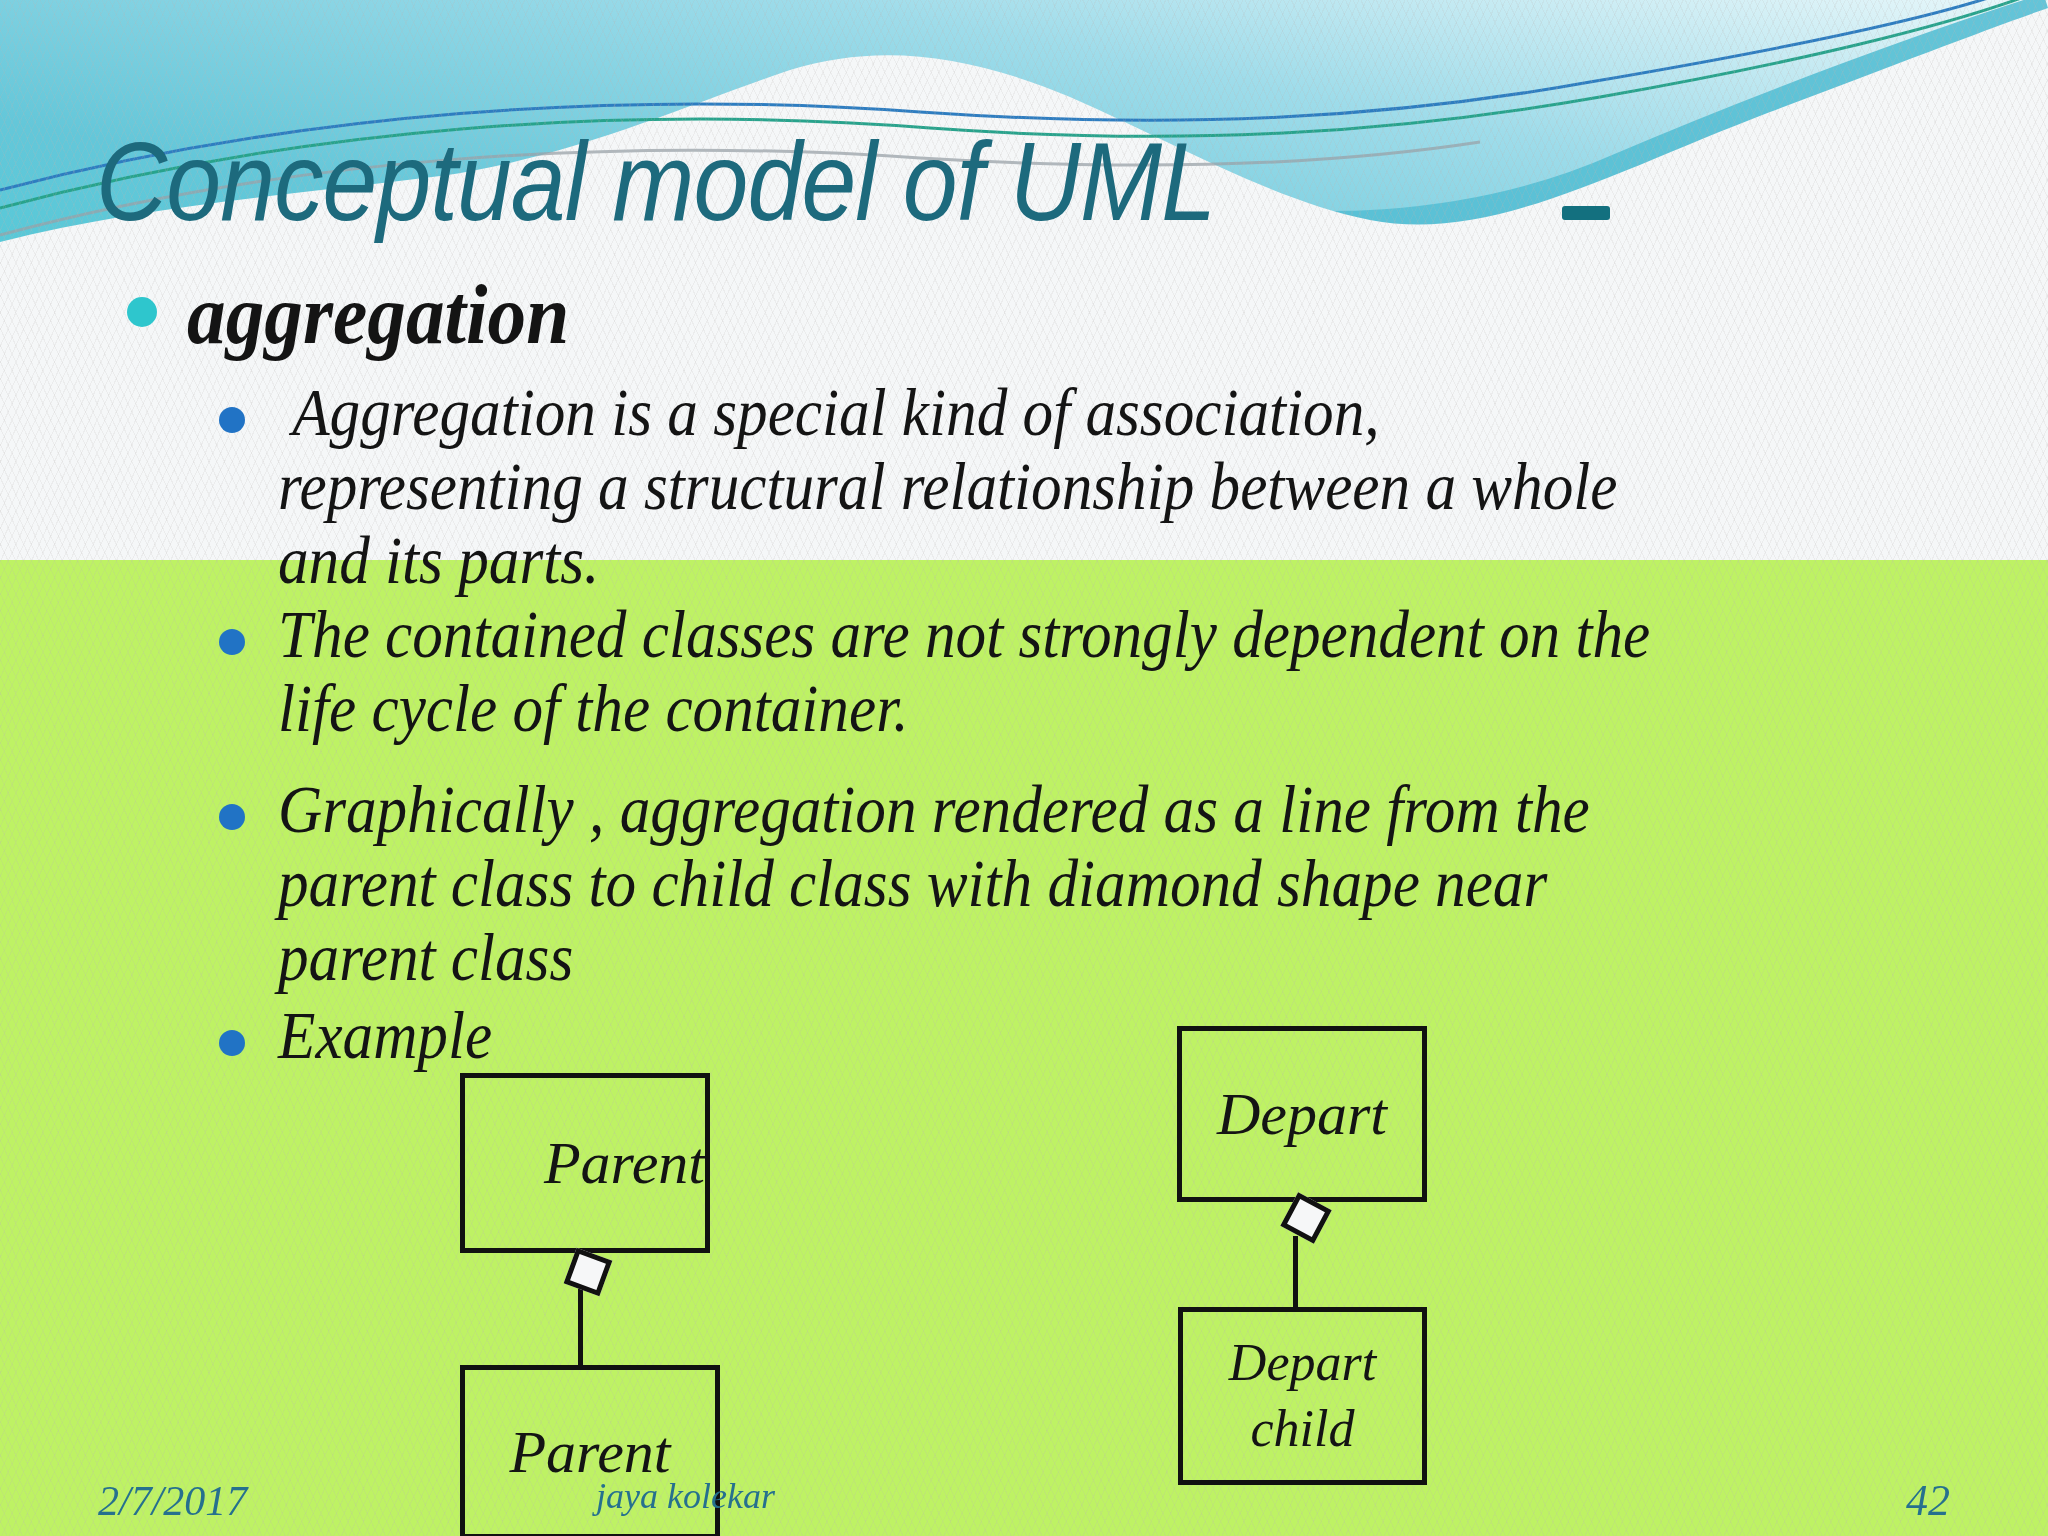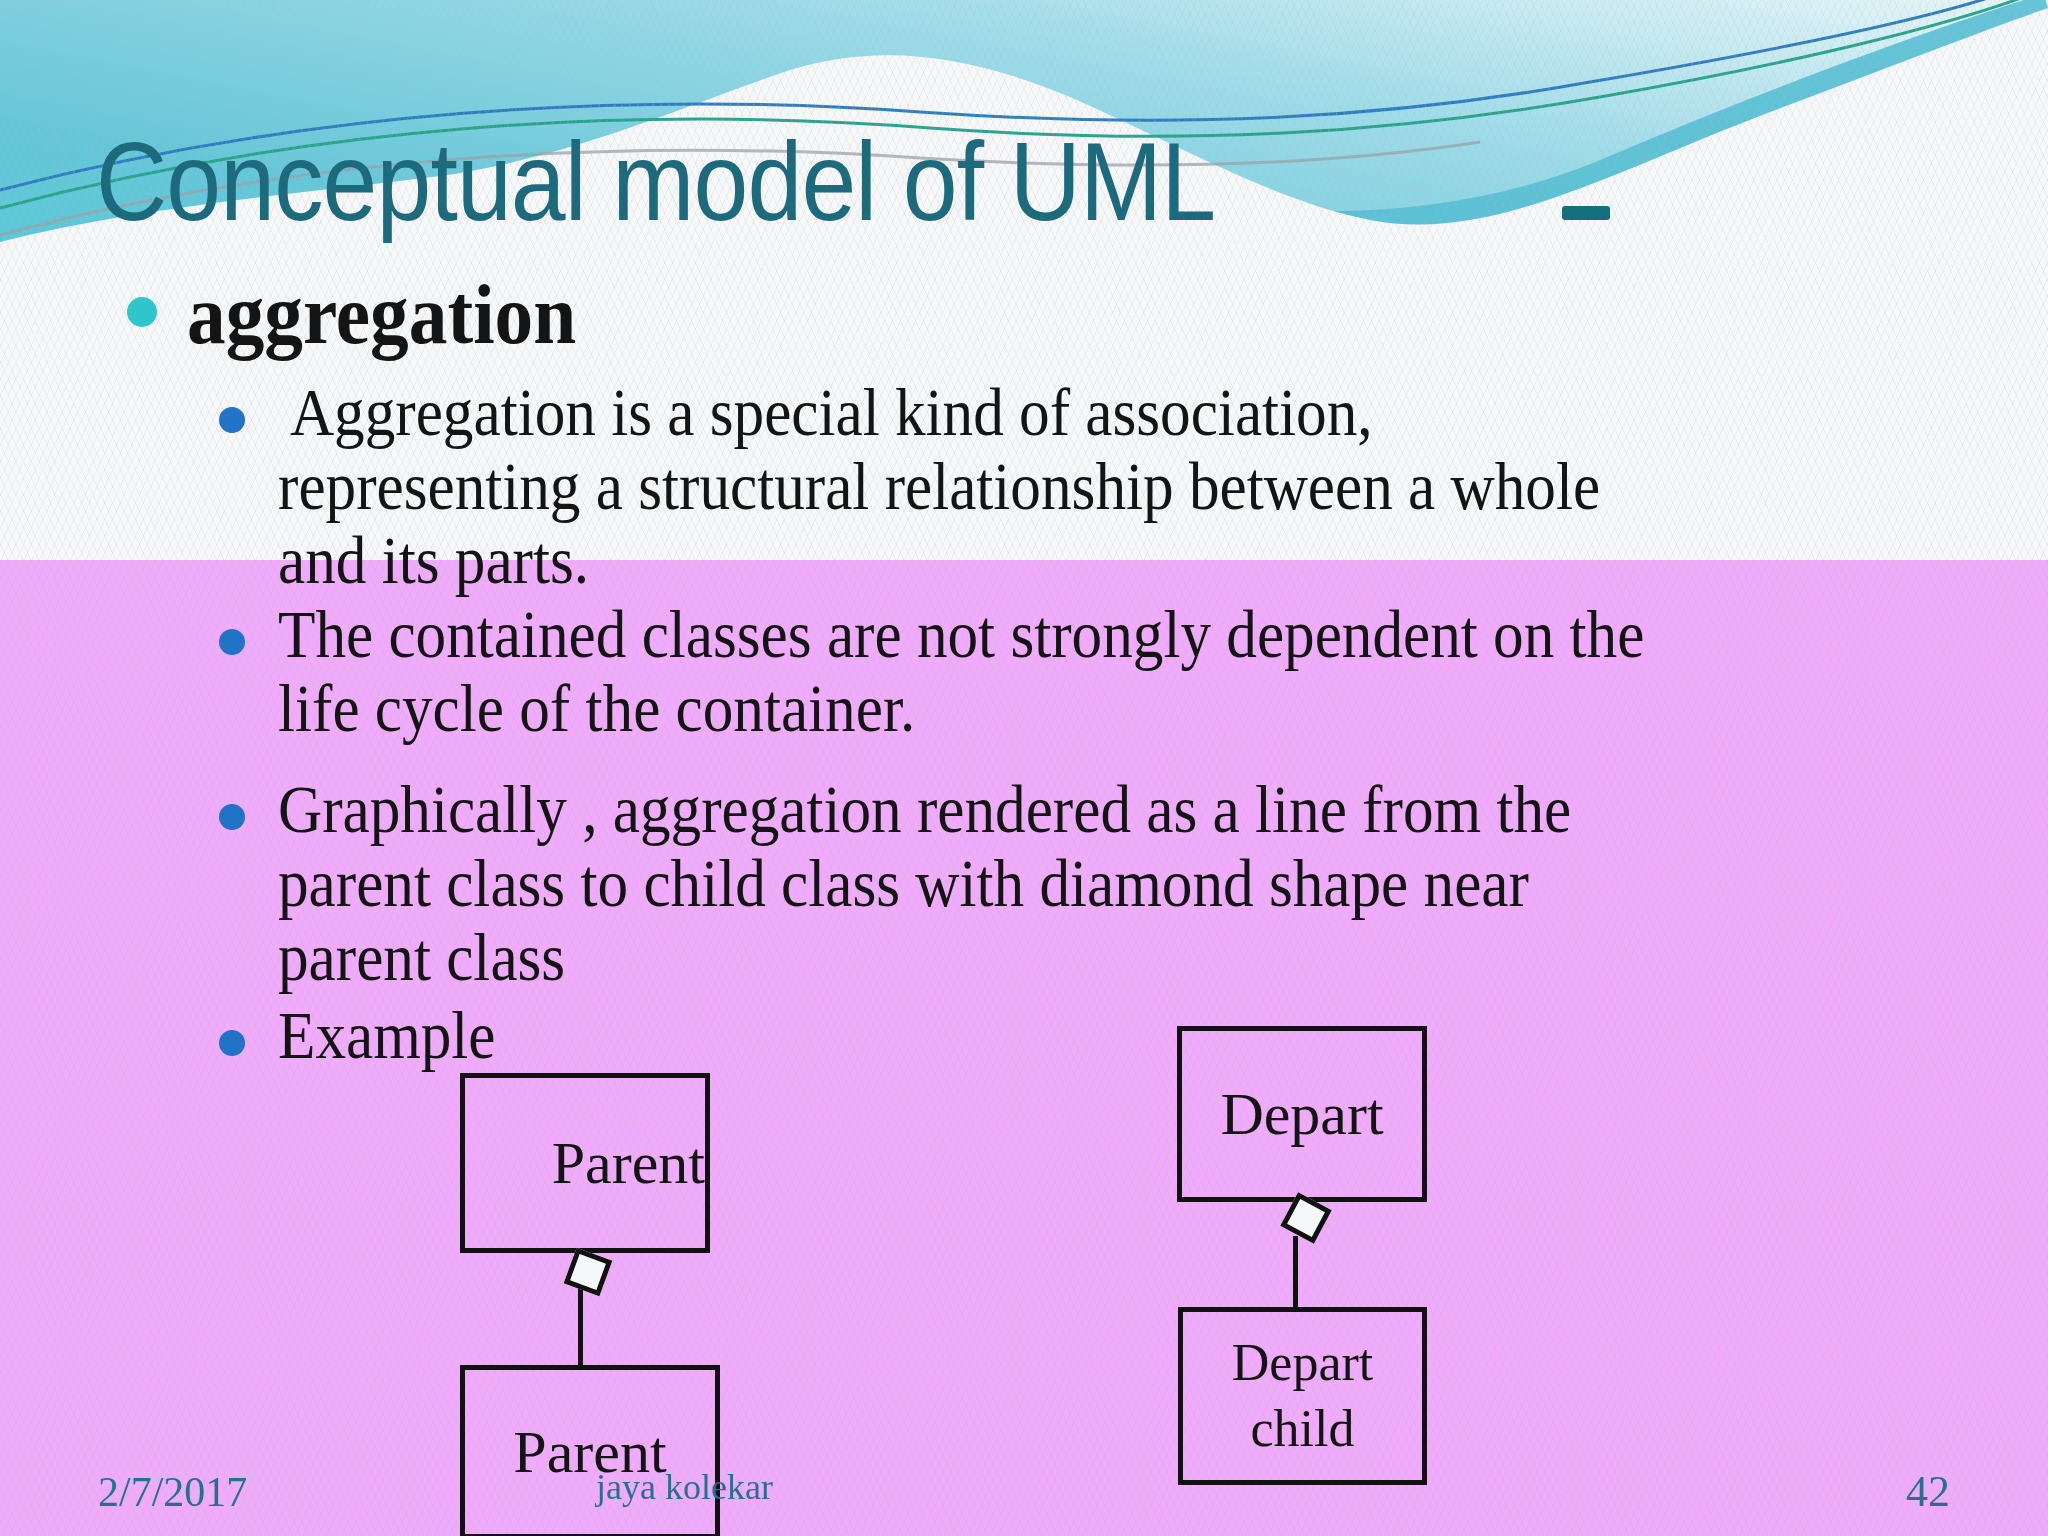--- a/index.html
+++ b/index.html
@@ -1,19 +1,20 @@
 <!DOCTYPE html>
 <html><head>
 <meta charset="utf-8">
 <style>
   html,body{margin:0;padding:0;background:#d8dde0;}
   .slide{
     position:relative; width:2048px; height:1536px; overflow:hidden;
-    background:#f0abfc;
+    background:#bef264;
     font-family:"Liberation Serif", serif;
+    font-style:italic;
   }
   
   .texture{
     position:absolute; inset:0; z-index:1; pointer-events:none;
     background-image:
       repeating-linear-gradient(115deg, transparent 0 6px, rgba(185,180,178,.16) 6px 7px),
       repeating-linear-gradient(65deg, transparent 0 6px, rgba(185,180,178,.16) 6px 7px);
   }
   .wave{ position:absolute; top:0; left:0; z-index:0; }
   .title{
@@ -42,21 +43,21 @@
     position:absolute; z-index:3; border:5px solid #111;
     display:flex; align-items:center; justify-content:center;
     font-size:60px; color:#141414; text-align:center; line-height:66px;
   }
   .diamond{
     position:absolute; z-index:4; width:28px; height:28px;
     border:5px solid #111; background:#f6f7f8;
   }
   .connector{ position:absolute; z-index:2; width:5px; background:#111; }
   .footer-text{
-    position:absolute; z-index:5; color:#26708e; font-size:42px; white-space:pre;
+    position:absolute; z-index:5; color:#26708e; font-size:42px; white-space:pre;margin-top:9px;
   }
   .dash{ position:absolute; z-index:2; background:#13707f; border-radius:3px; }
 </style>
 </head>
 <body>
 
 <div class="slide">
 
   <svg class="wave" width="2048" height="560" viewBox="0 0 2048 560">
     <defs>

